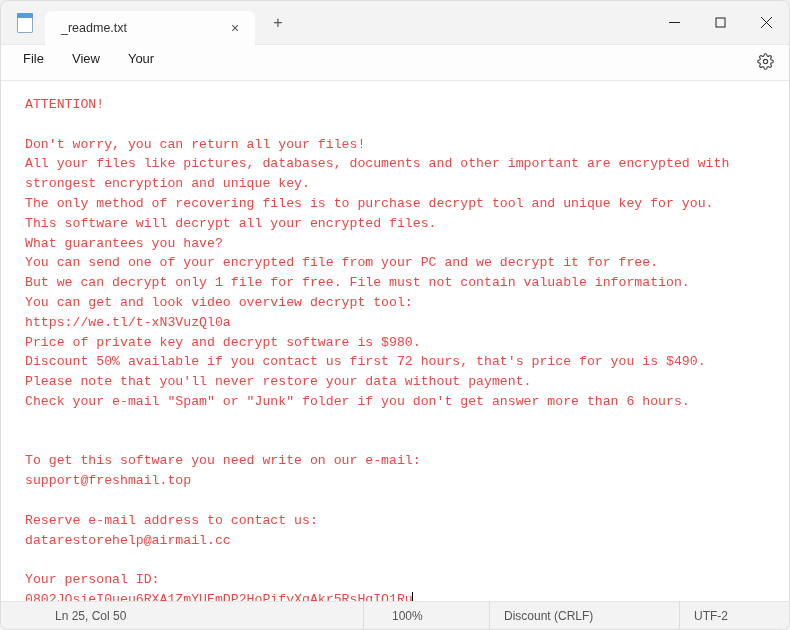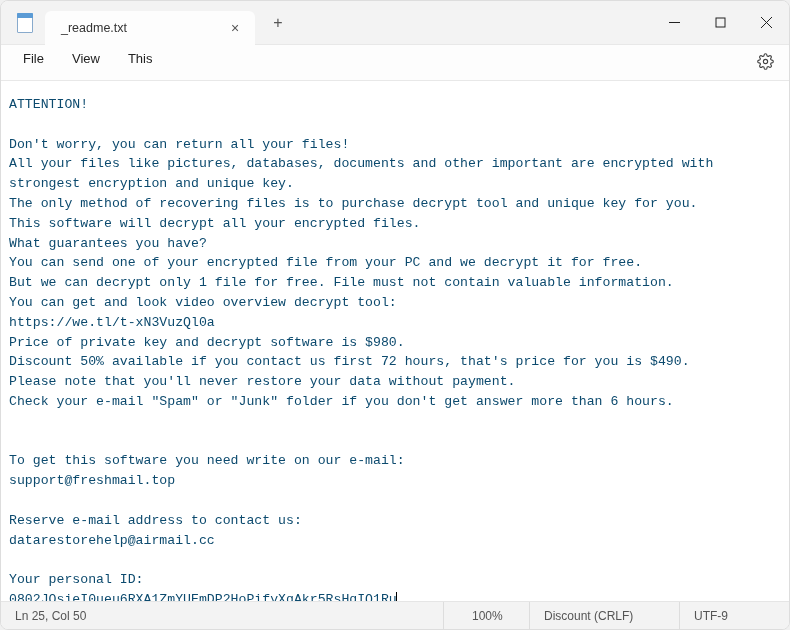--- a/index.html
+++ b/index.html
@@ -136,25 +136,25 @@
       display: flex;
       align-items: center;
       justify-content: center;
       cursor: pointer;
       color: #444;
       border-radius: 4px;
     }
     .content {
       flex: 1;
       background: white;
-      padding: 14px 8px;
+      padding: 14px 24px;
       font-family: Consolas, 'Courier New', monospace;
       font-size: 13.2px;
       line-height: 1.5;
-      color: #0c4a6e;
+      color: #ef4444;
       white-space: pre-wrap;
       overflow: hidden;
       position: relative;
     }
     .cursor-caret {
       display: inline-block;
       width: 1px;
       height: 15px;
       background: #000;
       vertical-align: text-bottom;
@@ -168,20 +168,21 @@
       align-items: center;
       font-size: 12px;
       color: #555;
     }
     .status-cell {
       padding: 0 14px;
       border-left: 1px solid #ddd;
       height: 100%;
       display: flex;
       align-items: center;
+      margin-left: 40px;
     }
     .status-cell:first-child {
       border-left: none;
       flex: 1;
     }
     .status-zoom { min-width: 86px; justify-content: flex-start; padding-left: 28px;}
     .status-eol { min-width: 150px; }
     .status-enc { min-width: 110px; }
   </style>
 </head>
@@ -215,21 +216,21 @@
             <line x1="0" y1="0" x2="11" y2="11" stroke="currentColor" stroke-width="1"></line>
             <line x1="11" y1="0" x2="0" y2="11" stroke="currentColor" stroke-width="1"></line>
           </svg>
       </div>
     </div>
   </div>
 
   <div class="menubar">
     <div class="menu-item">File</div>
     <div class="menu-item">View</div>
-    <div class="menu-item">This</div>
+    <div class="menu-item">Your</div>
     <div class="spacer"></div>
     <div class="settings-btn">
       <svg width="17" height="17" viewBox="0 0 24 24" fill="none" stroke="currentColor" stroke-width="1.6">
         <circle cx="12" cy="12" r="3"></circle>
         <path d="M19.4 15a1.65 1.65 0 0 0 .33 1.82l.06.06a2 2 0 1 1-2.83 2.83l-.06-.06a1.65 1.65 0 0 0-1.82-.33 1.65 1.65 0 0 0-1 1.51V21a2 2 0 0 1-4 0v-.09A1.65 1.65 0 0 0 9 19.4a1.65 1.65 0 0 0-1.82.33l-.06.06a2 2 0 1 1-2.83-2.83l.06-.06A1.65 1.65 0 0 0 4.6 15a1.65 1.65 0 0 0-1.51-1H3a2 2 0 0 1 0-4h.09A1.65 1.65 0 0 0 4.6 9a1.65 1.65 0 0 0-.33-1.82l-.06-.06A2 2 0 1 1 7.04 4.29l.06.06A1.65 1.65 0 0 0 9 4.6a1.65 1.65 0 0 0 1-1.51V3a2 2 0 0 1 4 0v.09c0 .66.39 1.26 1 1.51a1.65 1.65 0 0 0 1.82-.33l.06-.06a2 2 0 1 1 2.83 2.83l-.06.06A1.65 1.65 0 0 0 19.4 9c.25.61.85 1 1.51 1H21a2 2 0 0 1 0 4h-.09a1.65 1.65 0 0 0-1.51 1z"></path>
       </svg>
     </div>
   </div>
 
   <div class="content"><span>ATTENTION!
@@ -255,16 +256,16 @@
 Reserve e-mail address to contact us:
 datarestorehelp@airmail.cc
 
 Your personal ID:
 0802JOsieI0ueu6RXA1ZmYUEmDP2HoPifyXqAkr5RsHqIQ1Ru</span><span class="cursor-caret"></span></div>
 
   <div class="statusbar">
     <div class="status-cell">Ln 25, Col 50</div>
     <div class="status-cell status-zoom">100%</div>
     <div class="status-cell status-eol">Discount (CRLF)</div>
-    <div class="status-cell status-enc">UTF-9</div>
+    <div class="status-cell status-enc">UTF-2</div>
   </div>
 
 </div>
 
 </body></html>

